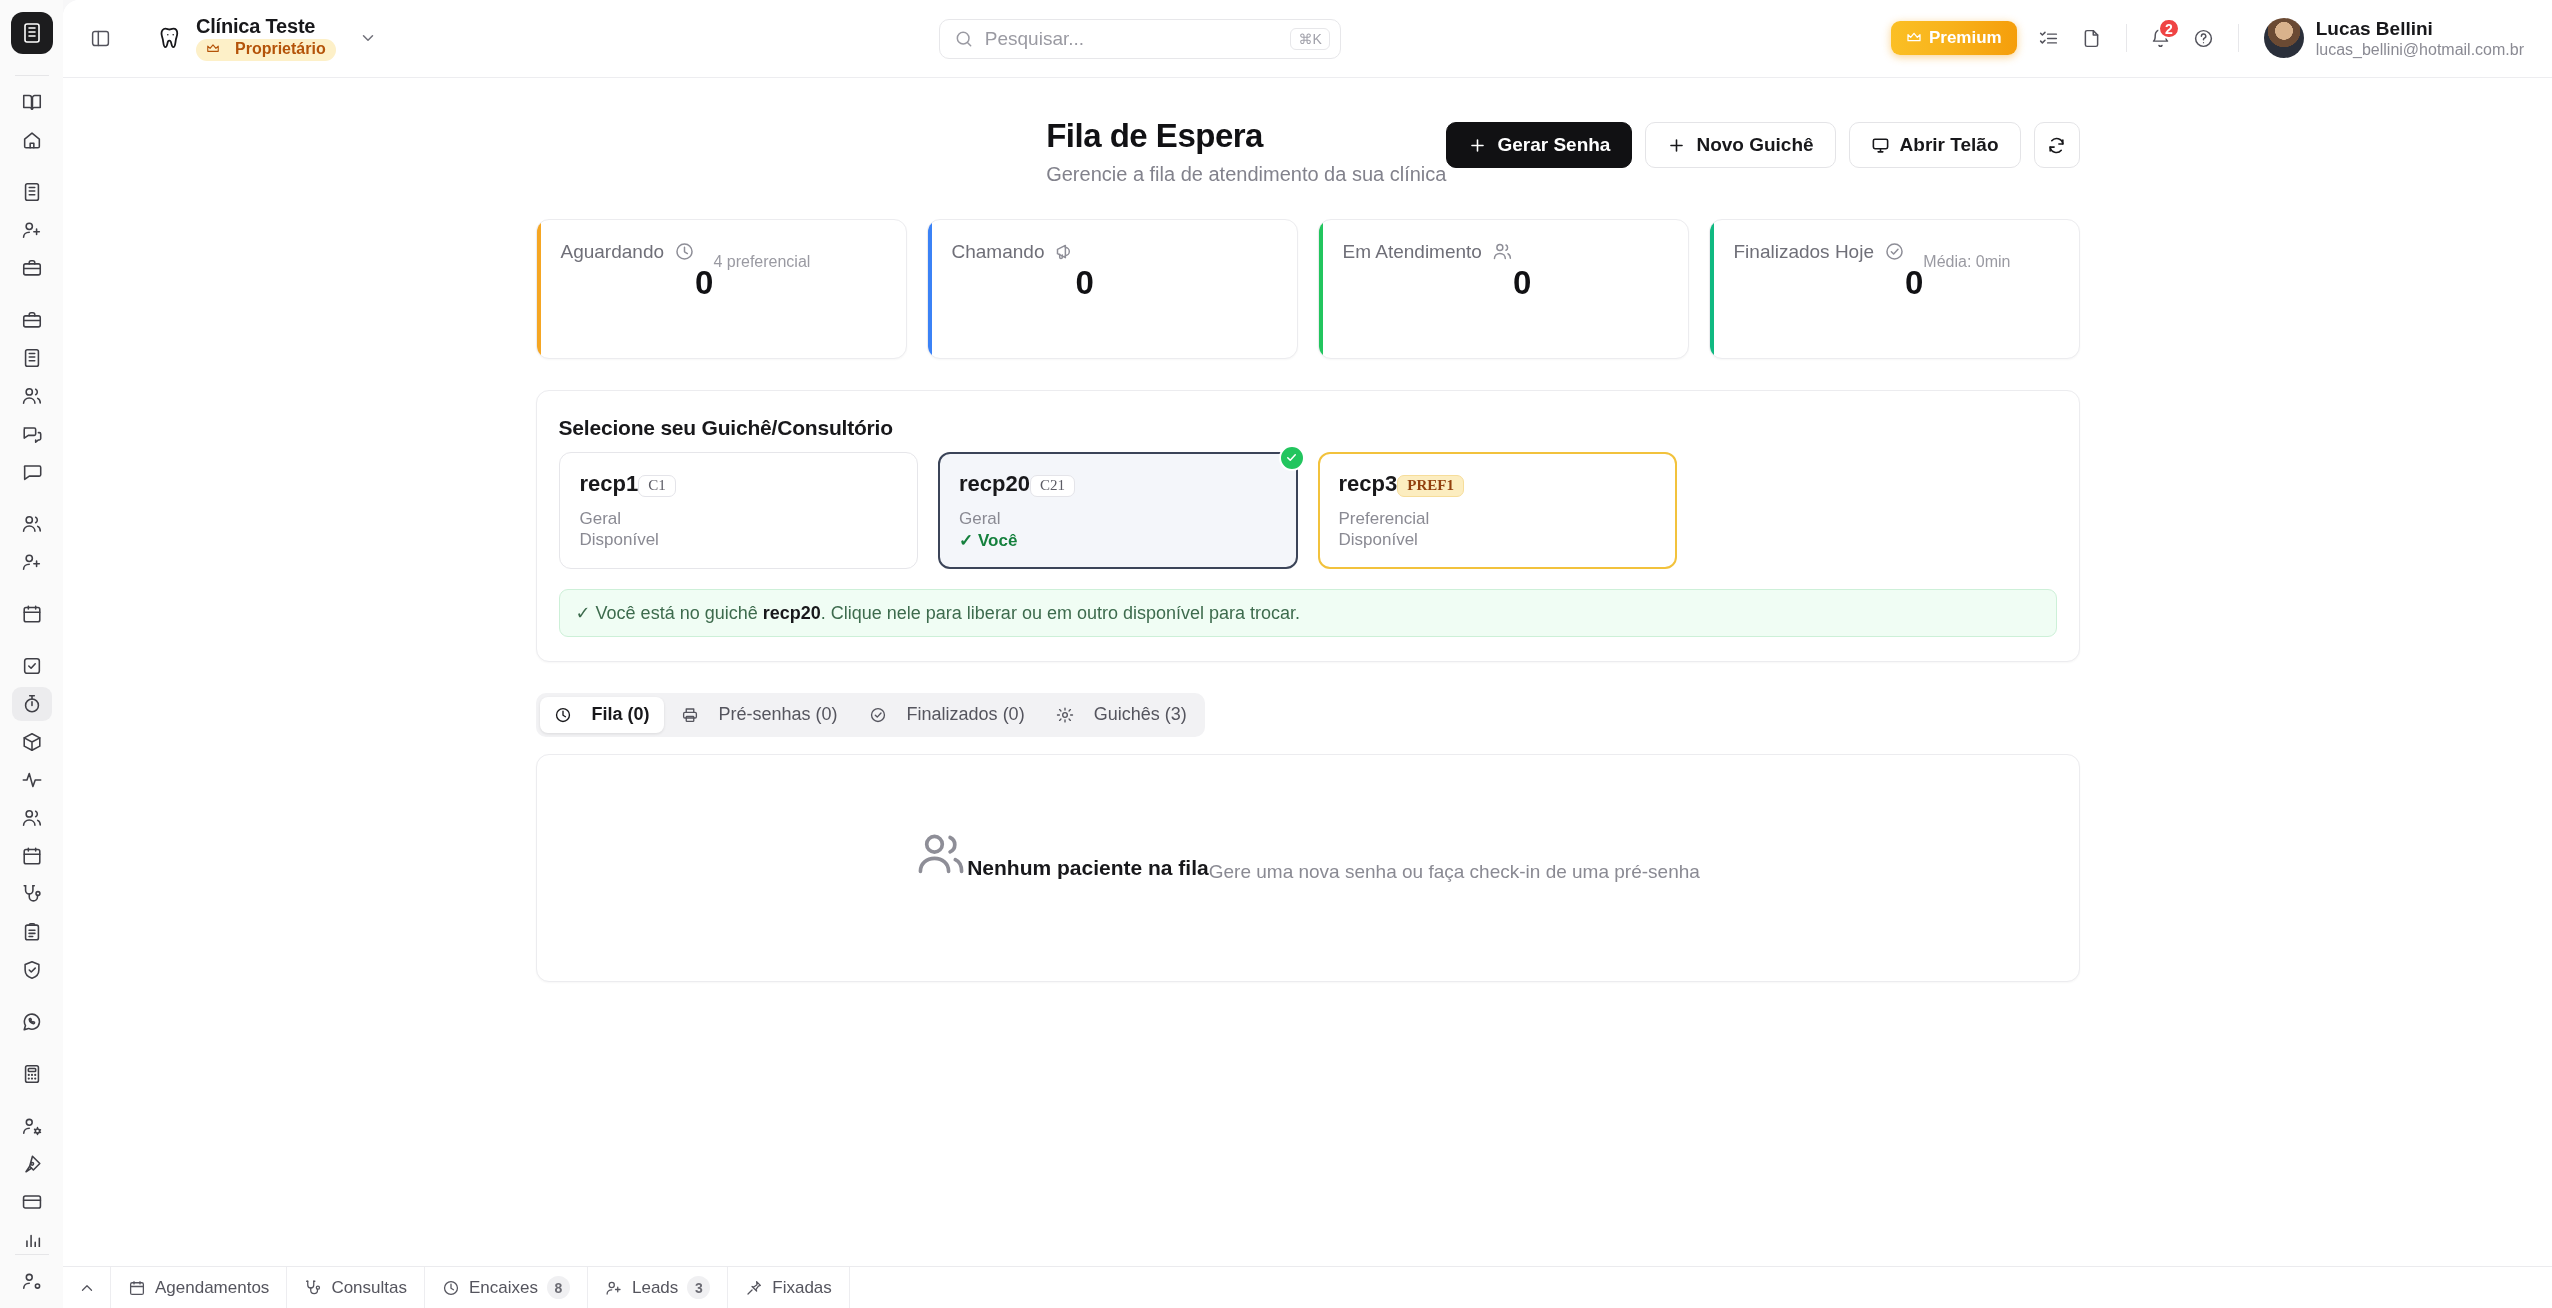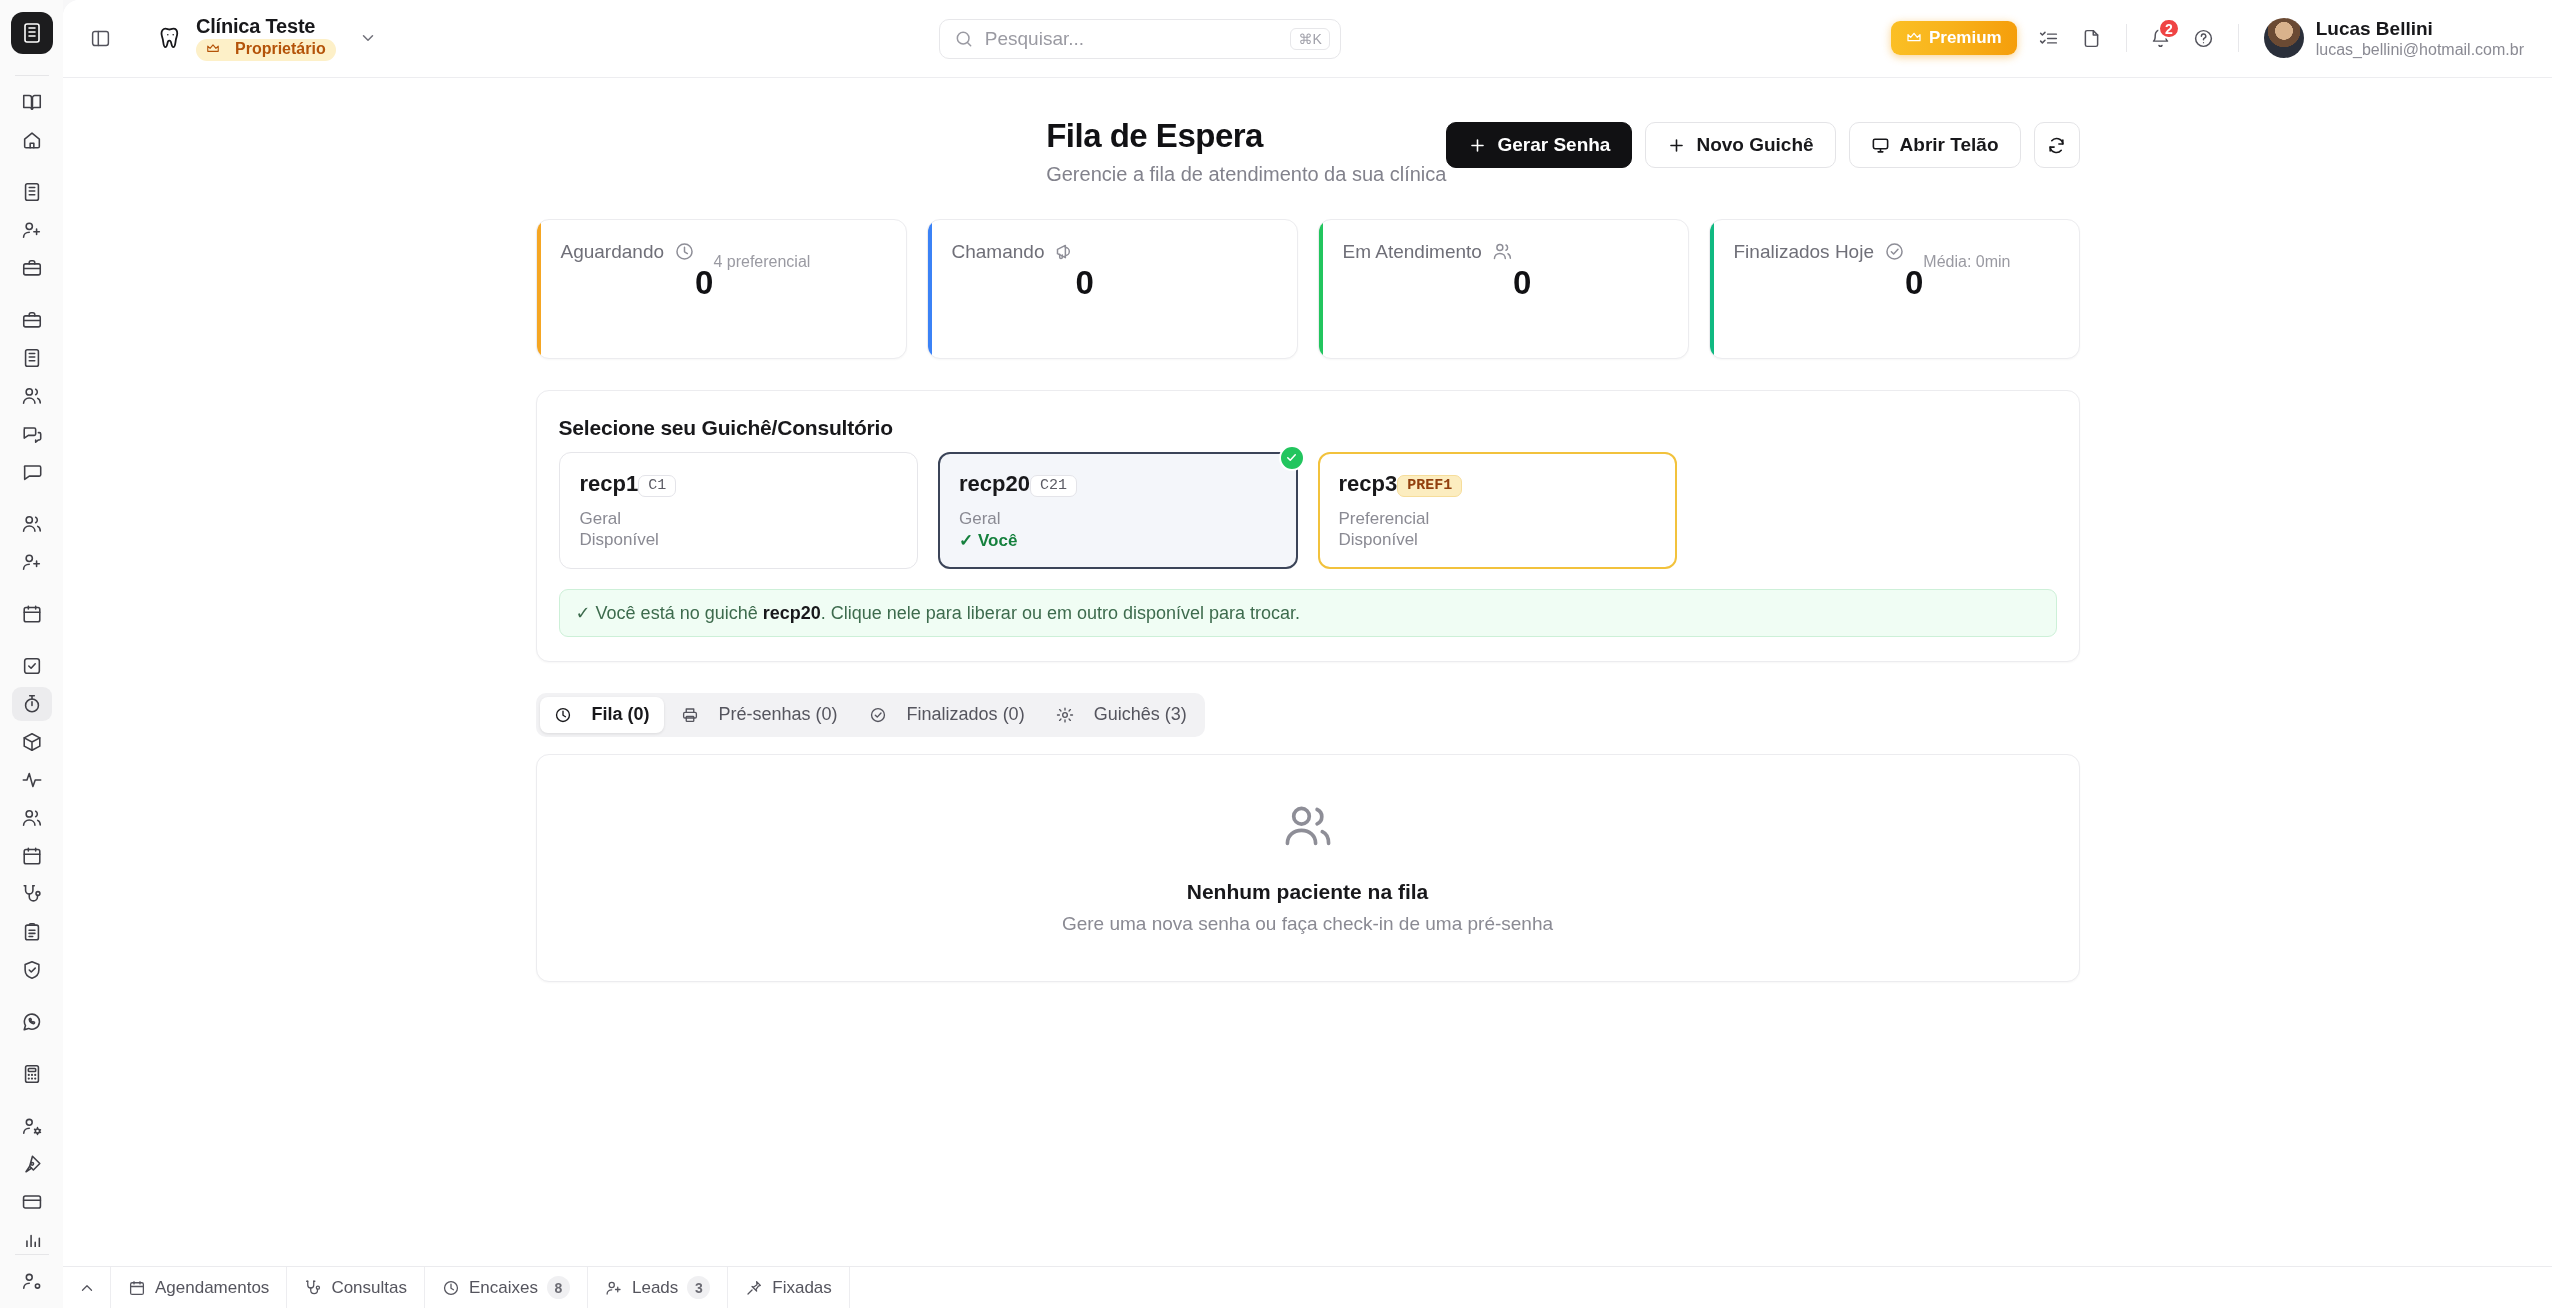--- a/index.html
+++ b/index.html
@@ -167,21 +167,21 @@
   .guiche{
     border:1px solid #e6e6ea;border-radius:12px;padding:18px 20px 17px;position:relative;
     cursor:pointer;background:#fff;min-height:96px;
   }
   .guiche.selected{border:2px solid #3b4458;background:#f4f6fa;padding:17px 19px 16px}
   .guiche.pref{border:2px solid #f2c23c;padding:17px 19px 16px}
   .g-head{display:flex;align-items:flex-end;margin-bottom:12px}
   .g-name{font-size:22px;font-weight:700;color:#18181b}
   .g-tag{
     border:1px solid #e4e4e9;border-radius:7px;padding:1px 9px 2px;font-size:15px;
-    color:#5b5b64;font-family:Liberation Mono, monospace;background:#fff;
+    color:#5b5b64;font-family:Liberation Serif, serif;background:#fff;
   }
   .g-tag.pref{background:#fcedc0;border-color:#f6dd9a;color:#92400e;font-weight:700}
   .g-line{font-size:17px;color:#8a8a93;margin-top:1px}
   .g-line.you{color:#15803d;font-weight:700}
   .g-check{
     position:absolute;top:-9px;right:-9px;width:26px;height:26px;border-radius:999px;
     background:#22c55e;color:#fff;display:flex;align-items:center;justify-content:center;
     border:2px solid #fff;
   }
   .g-check svg{width:15px;height:15px;stroke:currentColor;fill:none;stroke-width:2.4;
@@ -202,21 +202,21 @@
     border-radius:8px;font-size:18px;color:#55555e;cursor:pointer;font-weight:400;
     white-space:nowrap;
   }
   .tab.active{background:#fff;color:#18181b;font-weight:600;box-shadow:0 1px 3px rgba(16,16,20,.1)}
   .tab svg{width:18px;height:18px;stroke:currentColor;fill:none;stroke-width:1.8;
     stroke-linecap:round;stroke-linejoin:round}
 
   
   .empty-card{
     border:1px solid #ececef;border-radius:13px;background:#fff;height:228px;
-    display:flex;flex-direction:column;align-items:center;justify-content:center;
+    display:flex;flex-direction:row;align-items:center;justify-content:center;
     box-shadow:0 1px 2px rgba(16,16,20,.035);
   }
   .empty-ico{color:#8e8e97;margin-bottom:22px}
   .empty-ico svg{width:52px;height:52px;stroke:currentColor;fill:none;stroke-width:1.7;
     stroke-linecap:round;stroke-linejoin:round}
   .empty-title{font-size:21px;font-weight:700;color:#18181b}
   .empty-sub{font-size:19px;color:#8a8a93;margin-top:9px}
 
   
   .taskbar{

